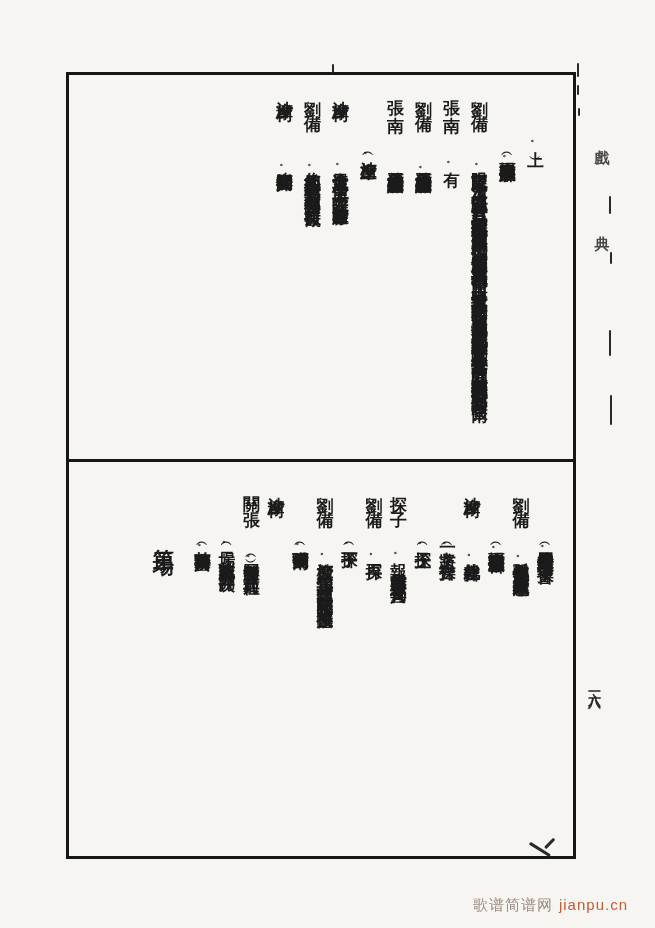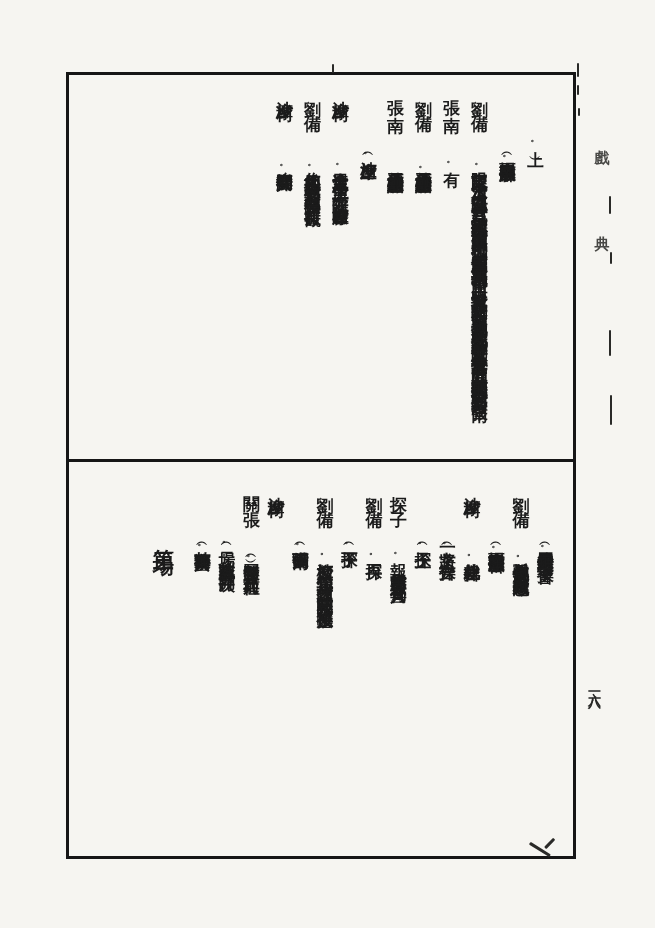--- a/index.html
+++ b/index.html
@@ -192,20 +192,23 @@
         </div>
         <div class="entry scene_heading">
           <div class="text">第三場</div>
         </div>
       </div>
   </div>
 
   <div class="margin-title">戲典</div>
   <div class="page-number">六一八</div>
 
+  <div class="watermark">
+    <span class="wm-name">歌谱简谱网</span><span class="wm-url">jianpu.cn</span>
+  </div>
 
   <div class="mark" style="left:577px;top:63px;width:2px;height:14px;"></div>
   <div class="mark" style="left:577px;top:85px;width:2px;height:10px;"></div>
   <div class="mark" style="left:578px;top:108px;width:2px;height:8px;"></div>
   <div class="mark" style="left:609px;top:196px;width:2px;height:18px;"></div>
   <div class="mark" style="left:610px;top:252px;width:2px;height:12px;"></div>
   <div class="mark" style="left:609px;top:330px;width:2px;height:26px;"></div>
   <div class="mark" style="left:610px;top:395px;width:2px;height:30px;"></div>
   <div class="mark m-tick-top"></div>
   <div class="mark m-check1"></div>

